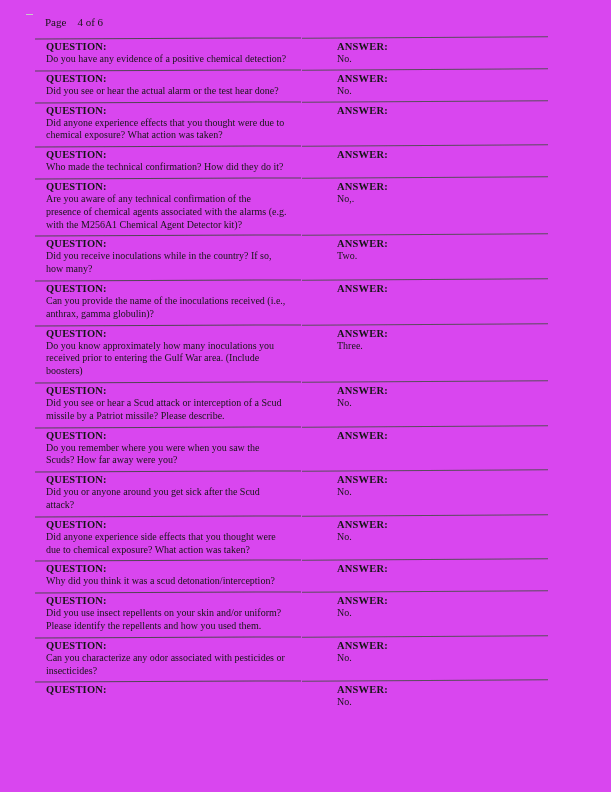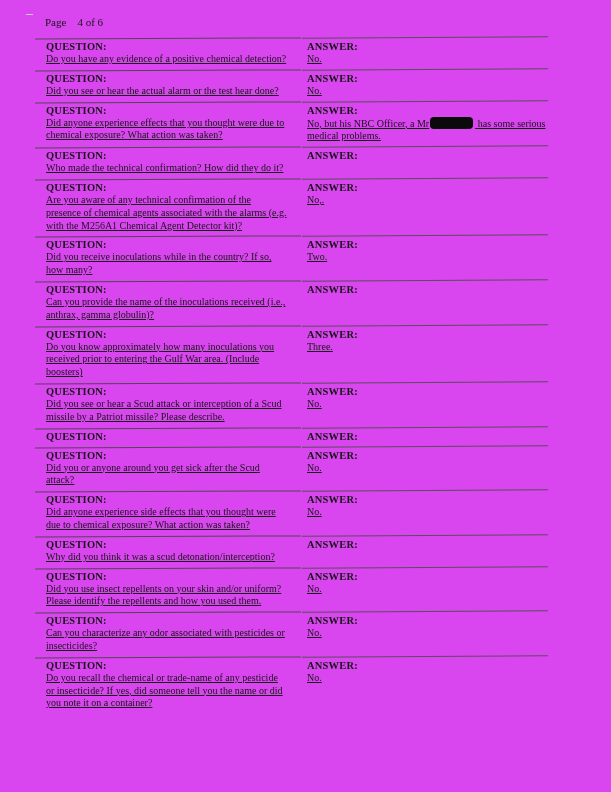--- a/index.html
+++ b/index.html
@@ -59,20 +59,21 @@
     top: -1px;
     width: 246px;
     height: 1.3px;
     background: #4d4d4d;
     transform: rotate(-0.3deg);
     opacity: 0.9;
   }
   .cols {
     display: flex;
     align-items: flex-start;
+    gap: 30px;
   }
   .q-col {
     width: 270px;
     box-sizing: border-box;
     padding-left: 11px;
     flex: none;
   }
   .a-col {
     flex: 1;
     padding-left: 2px;
@@ -82,21 +83,20 @@
     font-weight: bold;
     font-size: 10.5px;
     line-height: 13px;
     letter-spacing: 0.2px;
   }
   .q-text, .a-text {
     font-size: 10px;
     line-height: 12.8px;
     white-space: pre-line;
     padding-bottom: 2px;
-    text-decoration: underline;
   }
   .q-text { padding-left: 0px; }
   .redaction {
     display: inline-block;
     width: 43px;
     height: 12px;
     border-radius: 4px;
     vertical-align: -2px;
     margin: 0 2px 0 1px;
   }
@@ -148,22 +148,20 @@
       <div class="rule-right"></div>
     </div>
     <div class="cols">
       <div class="q-col">
         <div class="q-label">QUESTION:</div>
         <div class="q-text">Did anyone experience effects that you thought were due to
 chemical exposure?  What action was taken?</div>
       </div>
       <div class="a-col">
         <div class="a-label">ANSWER:</div>
-        <div class="a-text">No, but his NBC Officer, a Mr<span class="redaction" style="background: rgb(10, 10, 10);"></span> has some serious
-medical problems.</div>
       </div>
     </div>
   </div>
 
   <div class="qa-section">
     <div class="rules">
       <div class="rule-left"></div>
       <div class="rule-right"></div>
     </div>
     <div class="cols">
@@ -270,20 +268,22 @@
   </div>
 
   <div class="qa-section">
     <div class="rules">
       <div class="rule-left"></div>
       <div class="rule-right"></div>
     </div>
     <div class="cols">
       <div class="q-col">
         <div class="q-label">QUESTION:</div>
+        <div class="q-text">Do you remember where you were when you saw the
+Scuds?  How far away were you?</div>
       </div>
       <div class="a-col">
         <div class="a-label">ANSWER:</div>
         <div class="a-text"></div>
       </div>
     </div>
   </div>
 
   <div class="qa-section">
     <div class="rules">
@@ -375,23 +375,20 @@
   </div>
 
   <div class="qa-section">
     <div class="rules">
       <div class="rule-left"></div>
       <div class="rule-right"></div>
     </div>
     <div class="cols">
       <div class="q-col">
         <div class="q-label">QUESTION:</div>
-        <div class="q-text">Do you recall the chemical or trade-name of any pesticide
-or insecticide?  If yes, did someone tell you the name or did
-you note it on a container?</div>
       </div>
       <div class="a-col">
         <div class="a-label">ANSWER:</div>
         <div class="a-text">No.</div>
       </div>
     </div>
   </div>
 </div>
 </div>
 

